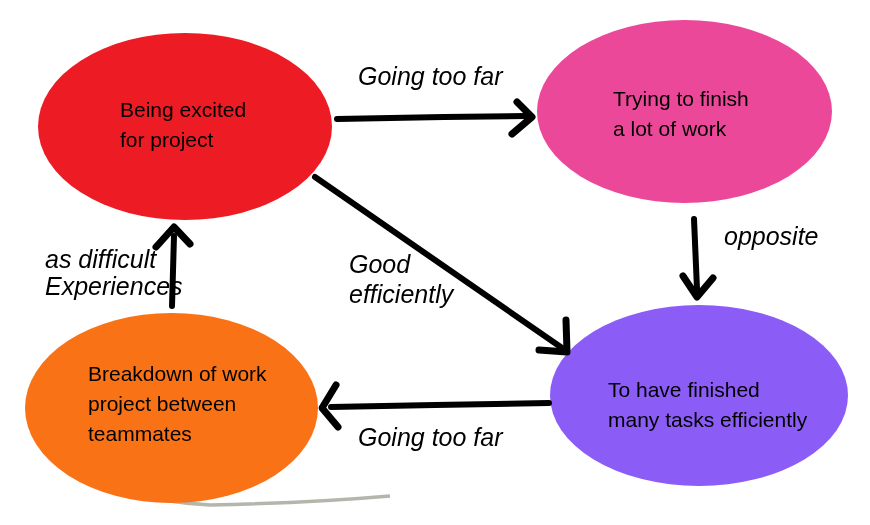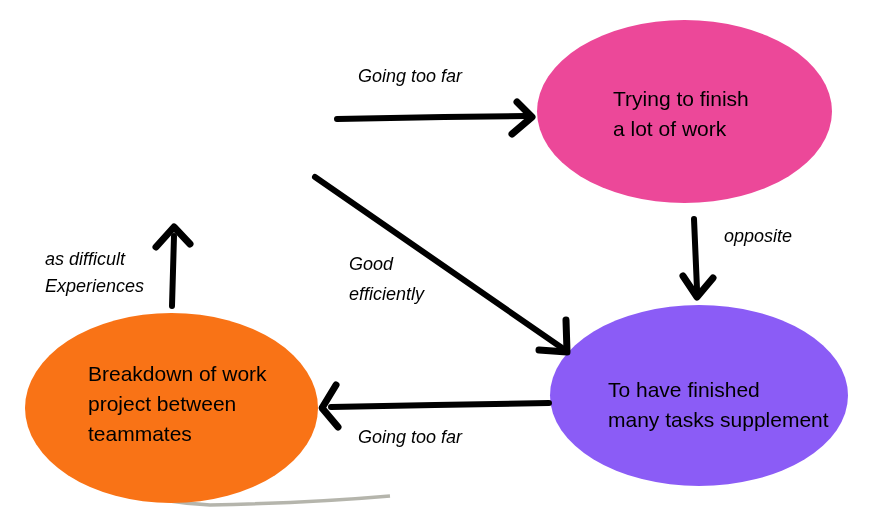--- a/index.html
+++ b/index.html
@@ -5,52 +5,58 @@
   html,body{margin:0;padding:0}
   body{
     width:870px;height:525px;
     font-family:"Liberation Sans",sans-serif;
     position:relative;overflow:hidden;
   }
   .stage{position:absolute;left:0;top:0;width:870px;height:525px;background:#fff}
   .layer{position:absolute;left:0;top:0;width:870px;height:525px;pointer-events:none}
   .node{position:absolute;border-radius:50%}
   .node-label{position:absolute;font-size:21px;line-height:30px;white-space:nowrap;color:#000}
-  .edge-label{position:absolute;font-style:italic;font-size:18px;line-height:28px;white-space:nowrap;color:#000}
+  .edge-label{position:absolute;font-style:italic;font-size:25px;line-height:28px;white-space:nowrap;color:#000}
   svg.arrows{position:absolute;left:0;top:0}
 </style>
 </head>
 <body>
 
 <div class="stage" style="background-color: rgb(255, 255, 255);">
 
   <svg class="arrows layer" width="870" height="525" viewBox="0 0 870 525">
     <path d="M55,461 Q115,500 210,505 Q310,503 390,496" fill="none" stroke="#a8a89e" stroke-width="3.5" opacity="0.85" style="stroke: rgb(168, 168, 158);"></path>
   </svg>
 
+  <div class="node" style="left: 38px; top: 33px; width: 294px; height: 187px; background-color: rgb(237, 28, 36);">
+    <div class="node-label" style="left:82px;top:62px">
+      <div>Being excited</div>
+      <div>for project</div>
+    </div>
+  </div>
 
   <div class="node" style="left: 537px; top: 20px; width: 295px; height: 183px; background-color: #ec4899;">
     <div class="node-label" style="left:76px;top:64px">
       <div>Trying to finish</div>
       <div>a lot of work</div>
     </div>
   </div>
 
   <div class="node" style="left: 25px; top: 313px; width: 293px; height: 190px; background-color: #f97316;">
     <div class="node-label" style="left:63px;top:46px">
       <div>Breakdown of work</div>
       <div>project between</div>
       <div>teammates</div>
     </div>
   </div>
 
   <div class="node" style="left: 550px; top: 305px; width: 298px; height: 181px; background-color: #8b5cf6;">
     <div class="node-label" style="left:58px;top:70px">
       <div>To have finished</div>
-      <div>many tasks supplement</div>
+      <div>many tasks efficiently</div>
     </div>
   </div>
 
   <svg class="arrows layer" width="870" height="525" viewBox="0 0 870 525">
     <g fill="none" stroke="#000000" stroke-width="6" stroke-linecap="round" stroke-linejoin="round" style="stroke: rgb(0, 0, 0);">
       <g>
         <path d="M337,119 L444,117 L526,116"></path>
         <path stroke-width="7" d="M517,102 L532,117 L512,134"></path>
       </g>
       <g>

